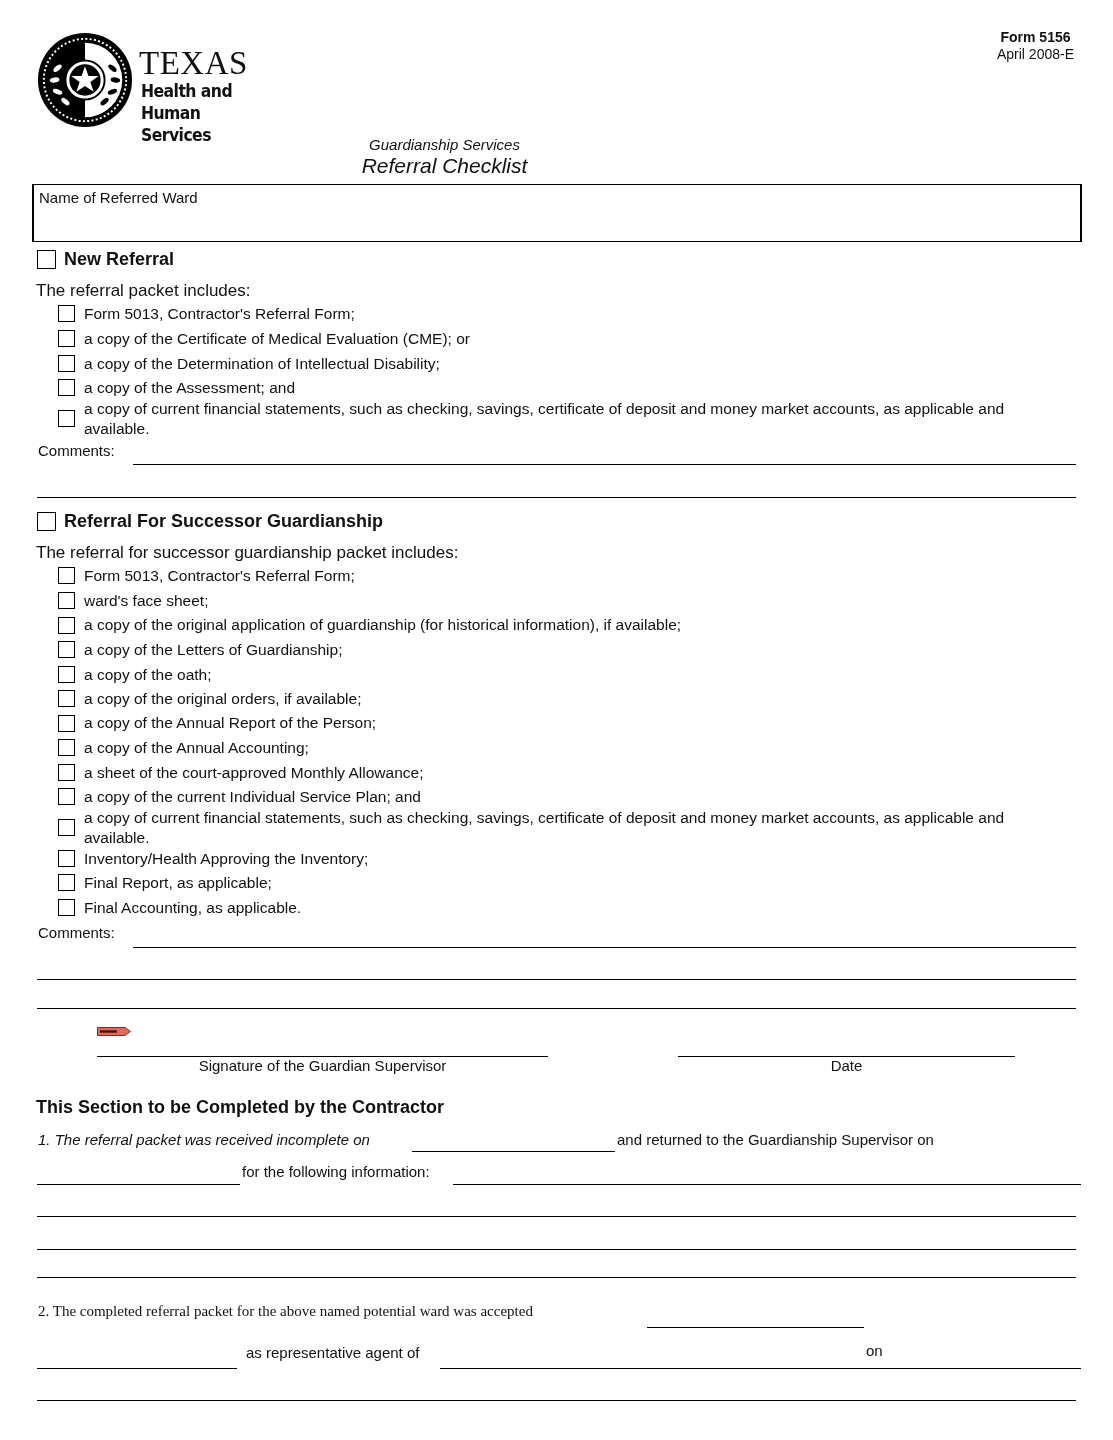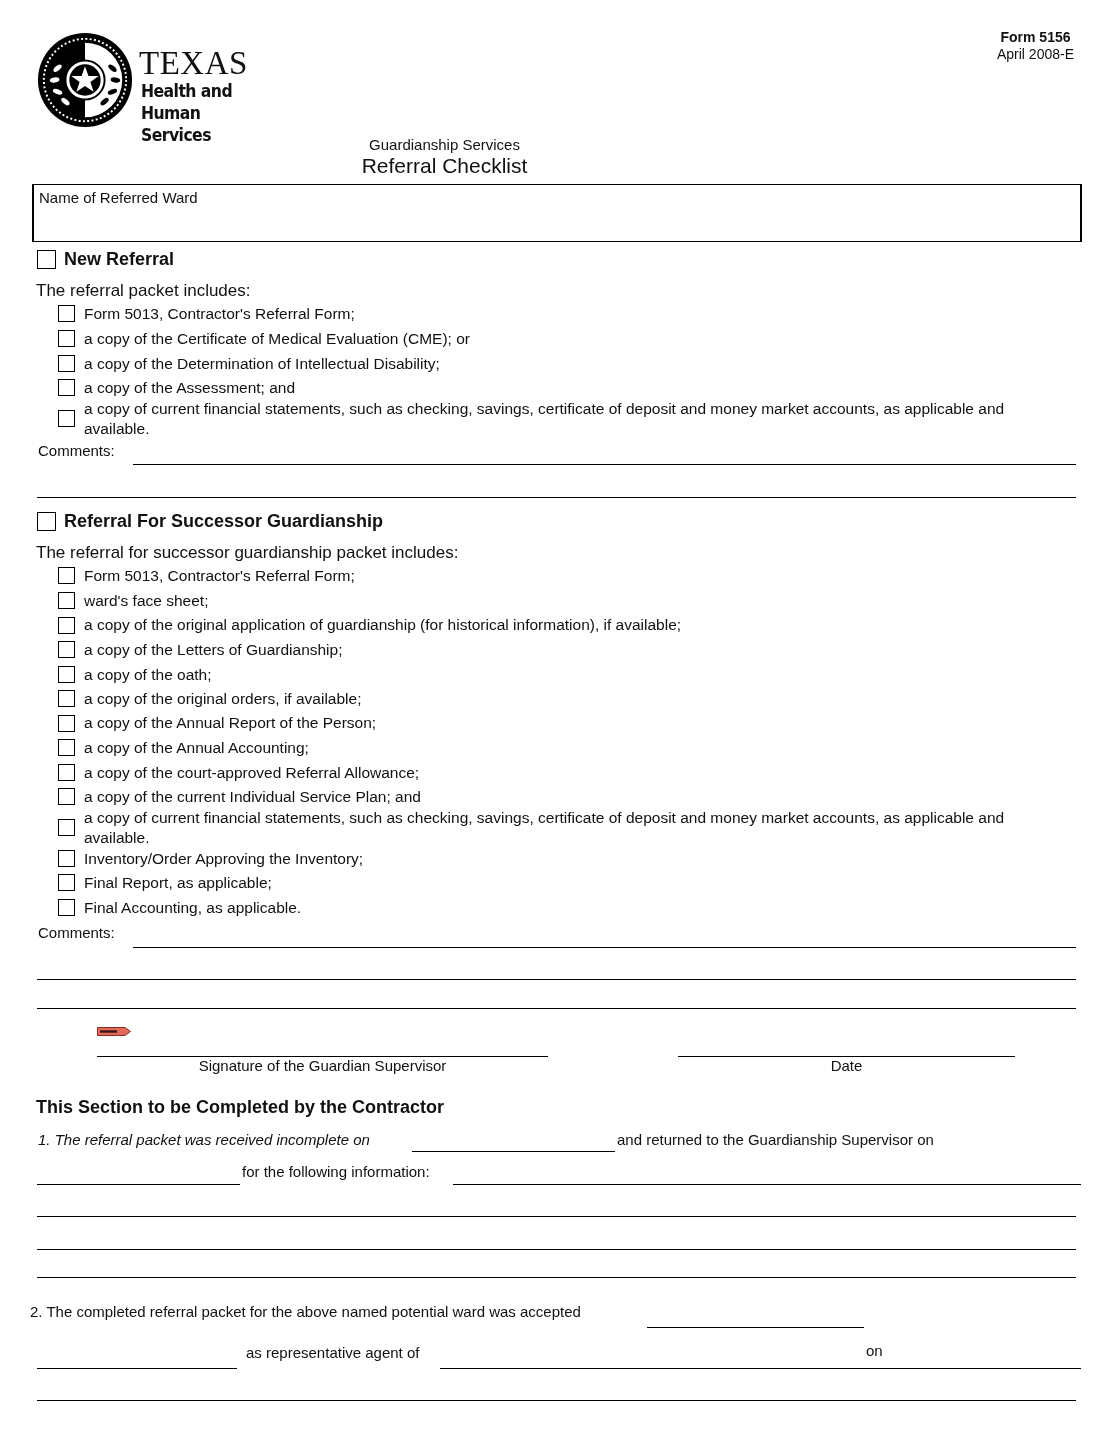--- a/index.html
+++ b/index.html
@@ -5,21 +5,21 @@
   html, body { margin:0; padding:0; background:#fff; }
   body { width:1113px; height:1440px; position:relative; overflow:hidden;
          font-family:"Liberation Sans", sans-serif; color:#111; }
   .abs { position:absolute; }
   .logo { left:36px; top:31px; width:260px; height:100px; }
   .seal { left:0; top:0; width:98px; height:98px; position:absolute; }
   .logo-texas { left:103px; top:14px; font-family:"Liberation Serif", serif; font-size:33px; letter-spacing:0.5px; }
   .logo-hhs { left:105px; top:49px; font-family:"DejaVu Sans", sans-serif; font-weight:bold; font-size:17px; line-height:22px; letter-spacing:-0.6px; transform:scaleX(0.92); transform-origin:left top; }
   .formno { right:39px; top:29px; text-align:center; font-size:14px; line-height:17px; }
   .formno b { display:block; }
-  .center-title { left:0; width:889px; text-align:center; }
+  .center-title { left:0; width:889px; text-align:center;font-style:italic; }
   .subtitle { top:136px; font-size:15px; }
   .title { top:154px; font-size:21px; }
   .ward-box { left:32px; top:184px; width:1046px; height:56px; border:1px solid #000; border-left:2px solid #000; border-right:2px solid #000;}
   .ward-label { left:5px; top:4px; font-size:15px; position:absolute; }
   .cb { width:17px; height:17px; border:1px solid #000; background:#fff; box-sizing:border-box; }
   .cb-big { width:19px; height:19px; }
   .heading { font-weight:bold; font-size:18px; }
   .intro { font-size:17px; }
   .item { font-size:15.5px; line-height:19px; }
   .line { height:0; border-top:1px solid #000; }
@@ -118,31 +118,31 @@
   <div class="abs cb" style="left:58px; top:690px;"></div>
   <div class="abs item" style="left:84px; top:689px;">a copy of the original orders, if available;</div>
 
   <div class="abs cb" style="left:58px; top:715px;"></div>
   <div class="abs item" style="left:84px; top:713px;">a copy of the Annual Report of the Person;</div>
 
   <div class="abs cb" style="left:58px; top:739px;"></div>
   <div class="abs item" style="left:84px; top:738px;">a copy of the Annual Accounting;</div>
 
   <div class="abs cb" style="left:58px; top:764px;"></div>
-  <div class="abs item" style="left:84px; top:763px;">a copy of the court-approved Referral Allowance;</div>
+  <div class="abs item" style="left:84px; top:763px;">a sheet of the court-approved Monthly Allowance;</div>
 
   <div class="abs cb" style="left:58px; top:788px;"></div>
   <div class="abs item" style="left:84px; top:787px;">a copy of the current Individual Service Plan; and</div>
 
   <div class="abs cb" style="left:58px; top:819px;"></div>
   <div class="abs item" style="left:84px; top:808px;">a copy of current financial statements, such as checking, savings, certificate of deposit and money market accounts, as applicable and</div>
   <div class="abs item" style="left:84px; top:828px;">available.</div>
 
   <div class="abs cb" style="left:58px; top:850px;"></div>
-  <div class="abs item" style="left:84px; top:849px;">Inventory/Order Approving the Inventory;</div>
+  <div class="abs item" style="left:84px; top:849px;">Inventory/Health Approving the Inventory;</div>
 
   <div class="abs cb" style="left:58px; top:874px;"></div>
   <div class="abs item" style="left:84px; top:873px;">Final Report, as applicable;</div>
 
   <div class="abs cb" style="left:58px; top:899px;"></div>
   <div class="abs item" style="left:84px; top:898px;">Final Accounting, as applicable.</div>
 </div>
 
 <div class="abs small" style="left:38px; top:924px;">Comments:</div>
 <div class="abs line" style="left:133px; top:947px; width:943px;"></div>
@@ -163,19 +163,19 @@
 <div class="abs small" style="left:38px; top:1131px;font-style:italic;">1. The referral packet was received incomplete on</div>
 <div class="abs line" style="left:412px; top:1151px; width:203px;"></div>
 <div class="abs small" style="left:617px; top:1131px;">and returned to the Guardianship Supervisor on</div>
 <div class="abs line" style="left:37px; top:1184px; width:203px;"></div>
 <div class="abs small" style="left:242px; top:1163px;">for the following information:</div>
 <div class="abs line" style="left:453px; top:1184px; width:628px;"></div>
 <div class="abs line" style="left:37px; top:1216px; width:1039px;"></div>
 <div class="abs line" style="left:37px; top:1249px; width:1039px;"></div>
 <div class="abs line" style="left:37px; top:1277px; width:1039px;"></div>
 
-<div class="abs small" style="left:30px; top:1303px;">2. The completed referral packet for the above named potential ward was accepted</div>
+<div class="abs small" style="left:38px; top:1303px;font-family:Liberation Serif, serif;">2. The completed referral packet for the above named potential ward was accepted</div>
 <div class="abs line" style="left:647px; top:1327px; width:217px;"></div>
 <div class="abs small" style="left:866px; top:1304px;margin-top:38px;">on</div>
 <div class="abs line" style="left:37px; top:1368px; width:200px;"></div>
 <div class="abs small" style="left:246px; top:1344px;">as representative agent of</div>
 <div class="abs line" style="left:440px; top:1368px; width:641px;"></div>
 <div class="abs line" style="left:37px; top:1400px; width:1039px;"></div>
 
 </body></html>

